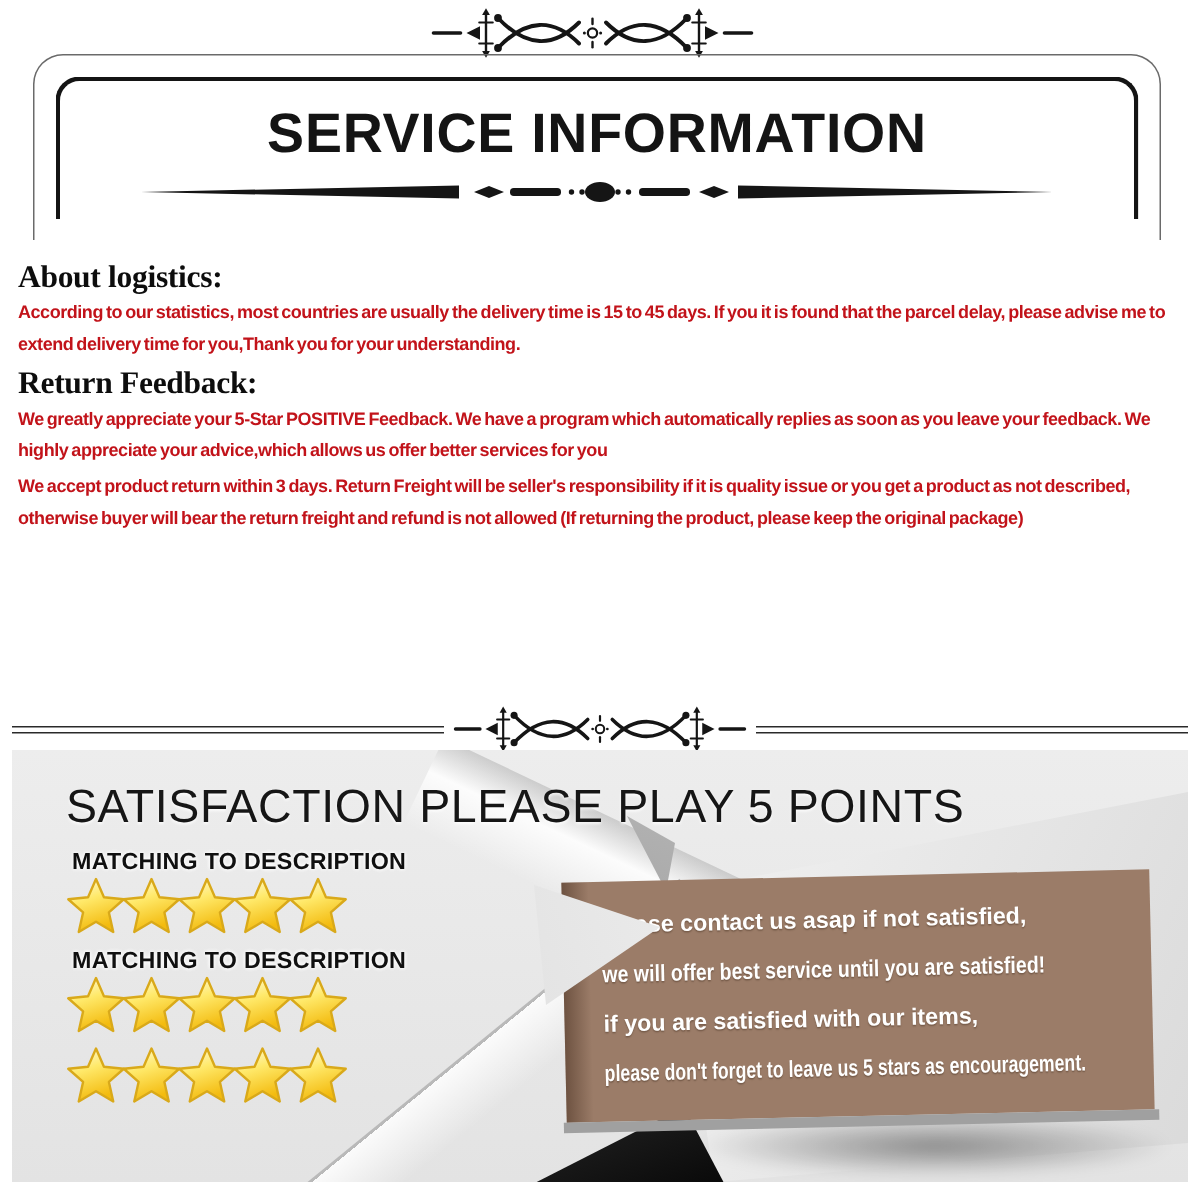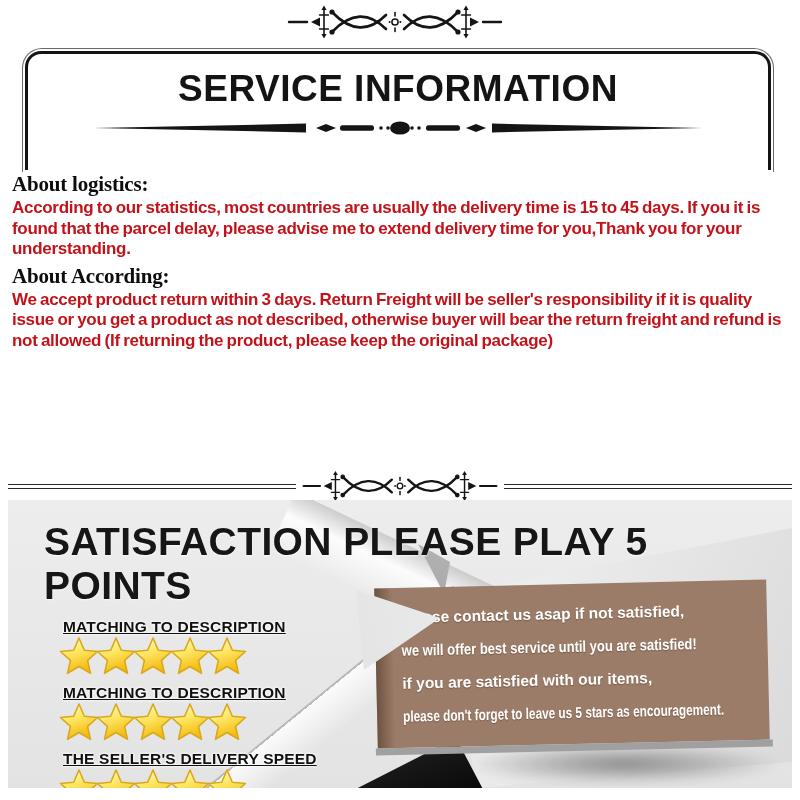--- a/index.html
+++ b/index.html
@@ -3,31 +3,31 @@
 <meta charset="utf-8">
 <style>
   html,body{margin:0;padding:0;background:#fff;}
   body{width:800px;height:800px;position:relative;overflow:hidden;
        font-family:"Liberation Sans","DejaVu Sans",sans-serif;color:#111;}
 
   
   .ornament-top{position:absolute;left:395px;top:2px;transform:translateX(-50%);width:260px;height:40px;}
 
   
-  .frame-outer{position:absolute;left:22px;top:48px;width:752px;height:124px;
-      border:1px solid #6a6a6a;border-bottom:none;border-radius:20px 20px 0 0;padding:2px;box-sizing:border-box;}
+  .frame-outer{position:absolute;left:22px;top:36px;width:752px;height:124px;
+      border:1px solid #6a6a6a;border-bottom:none;border-radius:20px 20px 0 0;padding:14px;box-sizing:border-box;}
   .frame-inner{height:100%;border:3px solid #141414;border-bottom:none;border-radius:16px 16px 0 0;box-sizing:border-box;}
   .page-title{margin:14px 0 6px;text-align:center;font-size:37px;font-weight:bold;
       letter-spacing:.5px;color:#141414;}
   .title-divider{display:block;margin:0 auto;width:620px;height:24px;}
 
   
   .content{position:absolute;top:171px;left:12px;width:778px;}
   .sec-heading{font-size:21px;font-weight:bold;color:#0d0d0d;margin:1px 0 1px;letter-spacing:-.2px;font-family:Liberation Serif, serif;}
-  .sec-body{color:#c2131a;font-weight:bold;font-size:17px;line-height:20.5px;
+  .sec-body{color:#c2131a;font-weight:bold;font-size:12px;line-height:20.5px;
       letter-spacing:-.3px;word-spacing:-1px;margin:0 0 4px;}
 
   
   .divider-row{position:absolute;top:466px;left:8px;right:8px;height:40px;display:flex;align-items:center;}
   .dline{flex:1;height:5px;border-top:1.6px solid #2a2a2a;border-bottom:1.6px solid #2a2a2a;box-sizing:border-box;}
   .ornament-mid{width:200px;height:40px;flex:0 0 auto;margin:0 4px;}
 
   
   .panel{position:absolute;left:8px;top:500px;width:784px;height:288px;overflow:hidden;
       background:linear-gradient(180deg,#ededed,#e3e3e3);}
@@ -43,24 +43,24 @@
   .fold-line-low{position:absolute;left:197px;top:288px;width:320px;height:55px;z-index:2;
       transform:rotate(-39.2deg);transform-origin:top left;
       background:linear-gradient(to bottom,#b9b9b9 0,#b9b9b9 2px,rgba(255,255,255,.85) 2px,rgba(255,255,255,0) 75%);}
   .fold-shadow-soft{position:absolute;left:455px;top:243px;width:320px;height:42px;z-index:2;
       background:radial-gradient(ellipse at center,rgba(0,0,0,.38),rgba(0,0,0,0) 70%);filter:blur(4px);}
   .fold-dark-wedge{position:absolute;inset:0;z-index:3;
       clip-path:polygon(340px 293px,478px 295px,448px 238px);
       background:linear-gradient(160deg,#8d8d8d,#0a0a0a 80%);}
 
   .panel-title{position:relative;z-index:5;margin:0;padding:20px 0 0 36px;
-      font-size:39px;font-weight:bold;letter-spacing:.4px;color:#161616;
+      font-size:31px;font-weight:normal;letter-spacing:.4px;color:#161616;
       text-shadow:0 1px 2px rgba(255,255,255,.8);}
 
-  .ratings{position:relative;z-index:5;padding-left:55px;margin-top:10px;text-decoration:underline;}
+  .ratings{position:relative;z-index:5;padding-left:40px;margin-top:10px;}
   .rating-label{font-size:15.5px;font-weight:bold;letter-spacing:.2px;color:#101010;
       text-shadow:0 0 3px #fff,0 0 3px #fff;}
   .stars{display:flex;margin:1px 0 7px -4px;}
   .stars svg{width:40px;height:40px;margin-right:-3px;flex:0 0 auto;}
 
   .note-box{position:absolute;z-index:4;left:368px;top:84px;width:392px;height:160px;
       background:#9b7c68;transform:rotate(-1.3deg);box-sizing:border-box;
       padding:13px 0 0 26px;}
   .note-box::before{content:'';position:absolute;left:0;top:0;bottom:0;width:18px;
       background:linear-gradient(to right,rgba(55,32,18,.45),rgba(55,32,18,0));}
@@ -122,21 +122,22 @@
     </svg>
   </div>
 </div>
 
 <div class="content">
   <div>
     <div class="sec-heading">About logistics:</div>
     <div class="sec-body">According to our statistics, most countries are usually the delivery time is 15 to 45 days. If you it is found that the parcel delay, please advise me to extend delivery time for you,Thank you for your understanding.</div>
   </div>
   <div>
-    <div class="sec-heading">About According:</div>
+    <div class="sec-heading">Return Feedback:</div>
+    <div class="sec-body">We greatly appreciate your 5-Star POSITIVE Feedback. We have a program which automatically replies as soon as you leave your feedback. We highly appreciate your advice,which allows us offer better services for you</div>
   </div>
   <div>
     <div class="sec-body">We accept product return within 3 days. Return Freight will be seller's responsibility if it is quality issue or you get a product as not described, otherwise buyer will bear the return freight and refund is not allowed (If returning the product, please keep the original package)</div>
   </div>
 </div>
 
 <div class="divider-row">
   <div class="dline"></div>
   <svg class="ornament-mid" viewBox="0 0 220 40" xmlns="http://www.w3.org/2000/svg">
     <g stroke="#151515" fill="none" stroke-linecap="round">
@@ -279,21 +280,20 @@
         <stop offset="0" stop-color="#fffce4"></stop>
         <stop offset="0.45" stop-color="#ffe96a"></stop>
         <stop offset="1" stop-color="#f3bb0f"></stop>
       </linearGradient>
     </defs>
     <polygon points="20,1 25.3,13.2 38.5,14.5 28.6,23.3 31.5,36.3 20,29.5 8.5,36.3 11.4,23.3 1.5,14.5 14.7,13.2" fill="url(#sg)" stroke="#d9a91a" stroke-width="1.6" stroke-linejoin="round"></polygon>
   </svg>
         </div>
     </div>
     <div class="rating-row">
-      <div class="rating-label">THE SELLER'S DELIVERY SPEED</div>
       <div class="stars">
           <svg viewBox="0 0 40 40" xmlns="http://www.w3.org/2000/svg">
     <defs>
       <linearGradient id="sg" x1="0" y1="0" x2="0.35" y2="1">
         <stop offset="0" stop-color="#fffce4"></stop>
         <stop offset="0.45" stop-color="#ffe96a"></stop>
         <stop offset="1" stop-color="#f3bb0f"></stop>
       </linearGradient>
     </defs>
     <polygon points="20,1 25.3,13.2 38.5,14.5 28.6,23.3 31.5,36.3 20,29.5 8.5,36.3 11.4,23.3 1.5,14.5 14.7,13.2" fill="url(#sg)" stroke="#d9a91a" stroke-width="1.6" stroke-linejoin="round"></polygon>

